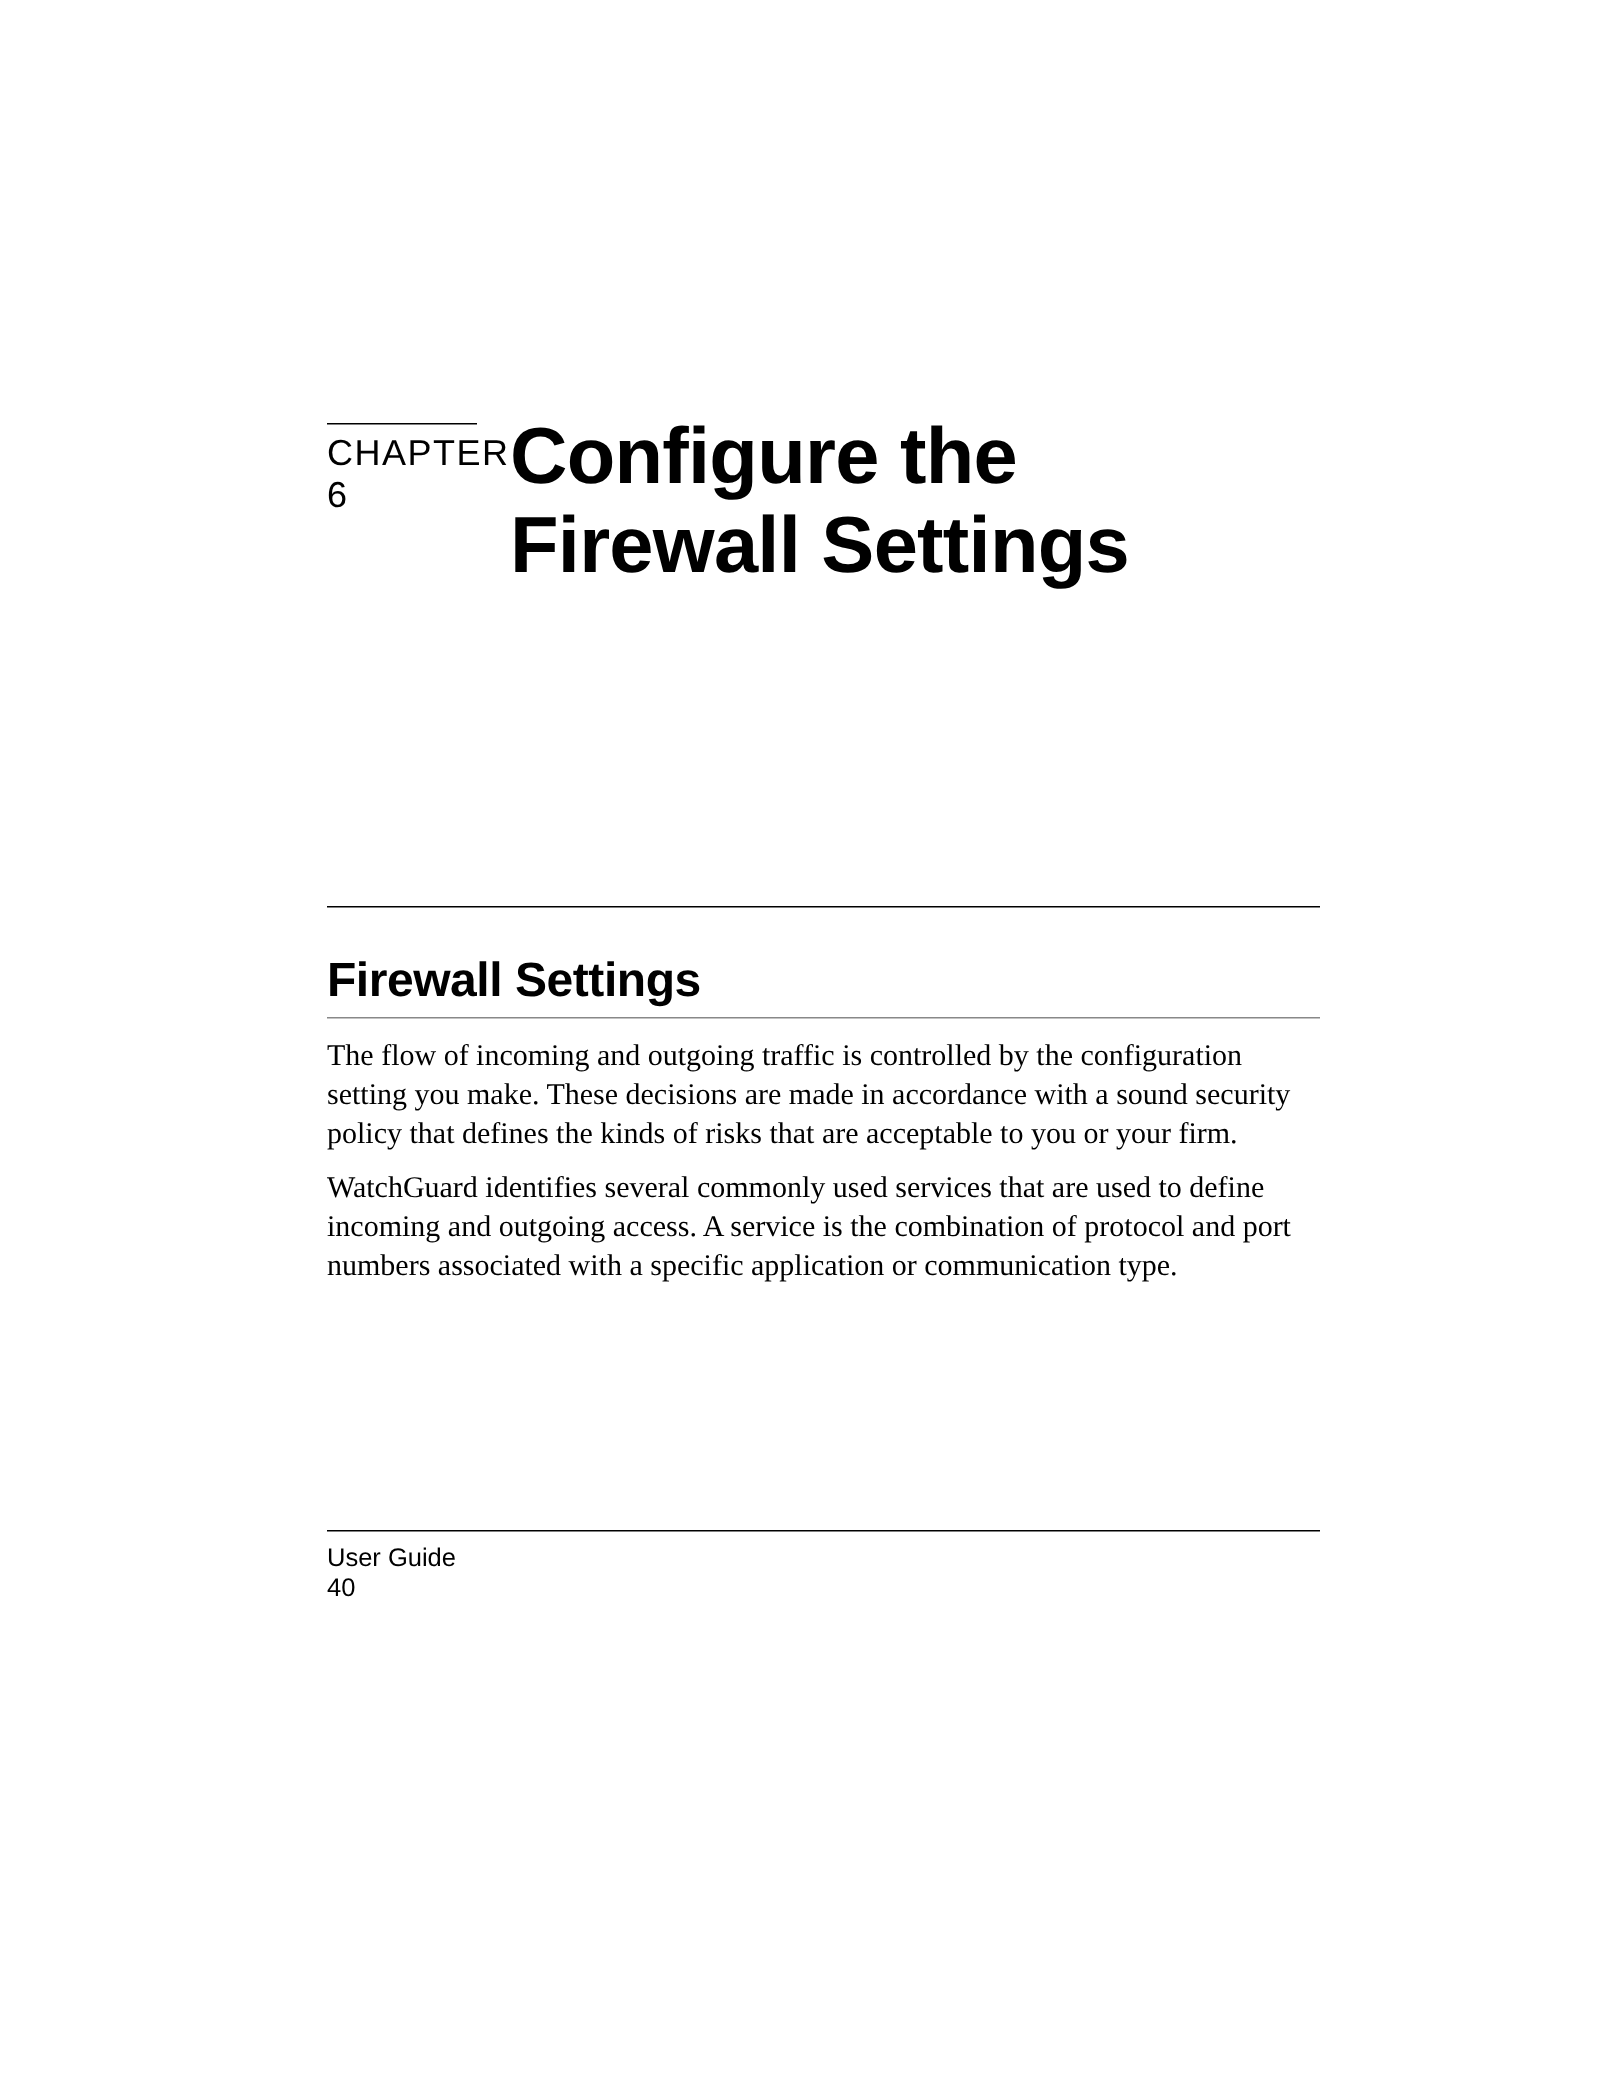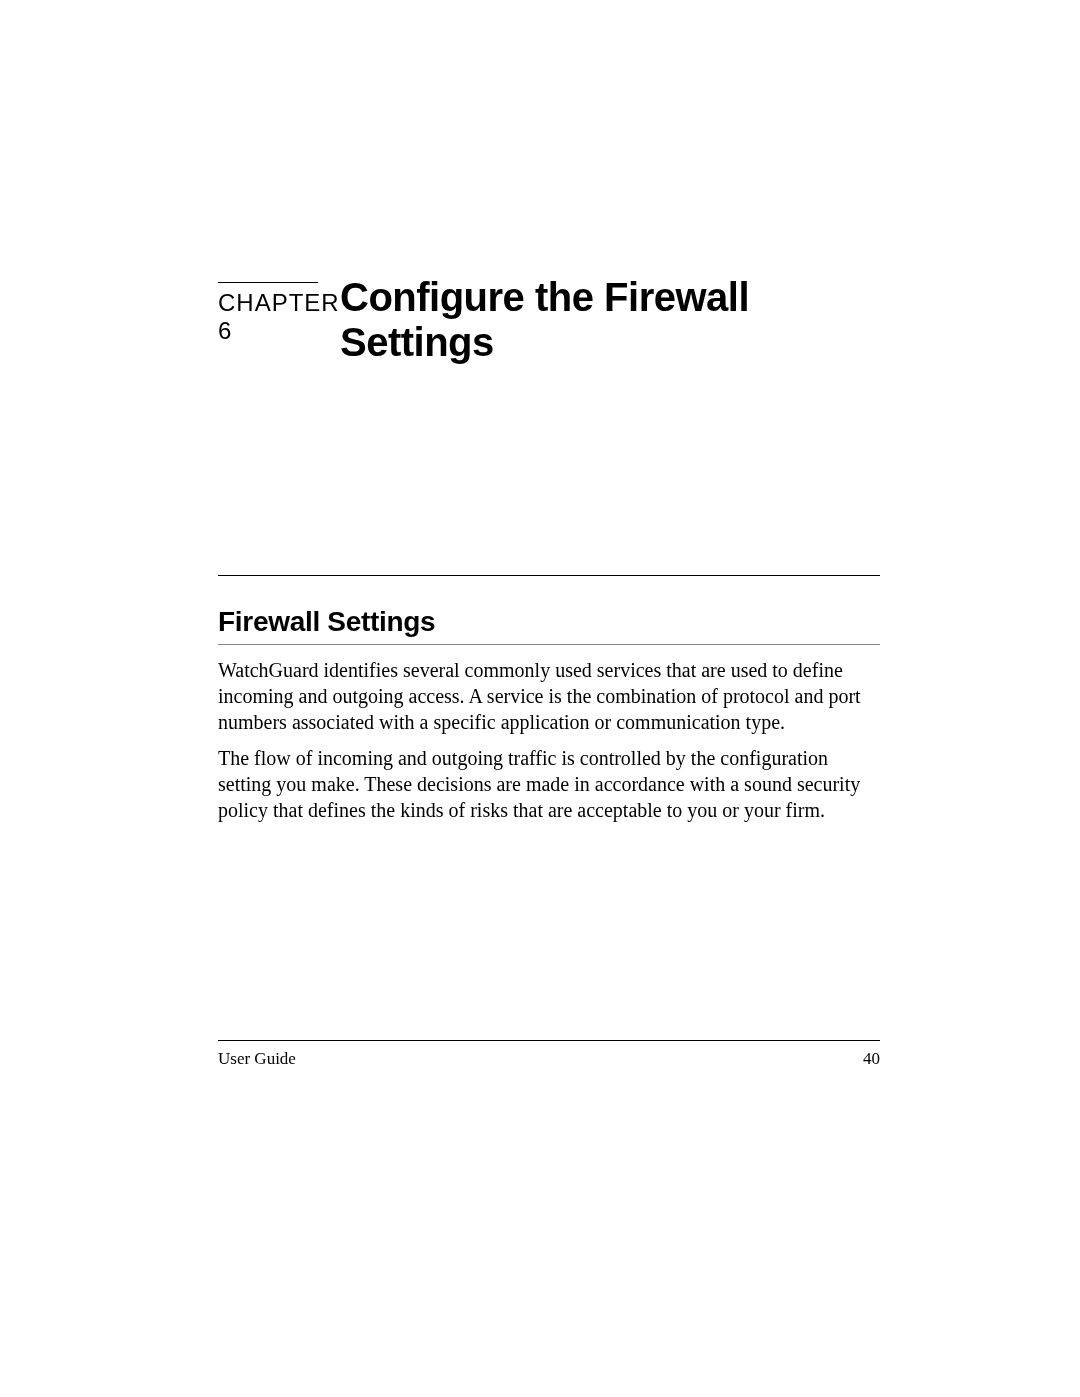--- a/index.html
+++ b/index.html
@@ -36,37 +36,37 @@
       font-weight: 400;
       letter-spacing: 1px;
       text-align: left;
       border-top: 1.5px solid #000;
       padding-top: 6px;
       display: inline-block;
       width: 100px;
     }
     .chapter-title {
       font-family: Arial, Helvetica, sans-serif;
-      font-size: 40px;
+      font-size: 53px;
       font-weight: 900;
       line-height: 1.12;
       letter-spacing: -0.5px;
       font-stretch: condensed;
     }
     .section-block {
       margin-top: 45px;
     }
     .section-rule-top {
       border-top: 1px solid #000;
       height: 0;
       margin-bottom: 30px;
     }
     .section-heading {
       font-family: Arial, Helvetica, sans-serif;
-      font-size: 28px;
+      font-size: 32px;
       font-weight: 900;
       letter-spacing: -0.3px;
       border-bottom: 1px solid #888;
       padding-bottom: 6px;
       margin-bottom: 12px;
     }
     .body-text {
       font-family: 'Palatino Linotype', Palatino, Georgia, serif;
       font-size: 20px;
       line-height: 1.3;
@@ -74,42 +74,43 @@
     }
     .footer {
       position: absolute;
       bottom: 328px;
       left: 218px;
       right: 200px;
       border-top: 1px solid #000;
       padding-top: 8px;
       display: flex;
       justify-content: space-between;
-      font-family: Liberation Serif, serif;
+      font-family: Liberation Sans, sans-serif;
       font-size: 17px;
       font-weight: 400;
+      flex-direction: column;
     }
   </style>
 </head>
 <body>
 
 <div class="page">
 
   <div class="chapter-header">
     <div class="chapter-label-wrap">
       <div class="chapter-label">CHAPTER 6</div>
     </div>
     <div class="chapter-title">Configure the Firewall Settings</div>
   </div>
 
   <div class="section-block">
     <div class="section-rule-top"></div>
     <div class="section-heading">Firewall Settings</div>
+    <p class="body-text">The flow of incoming and outgoing traffic is controlled by the configuration setting you make. These decisions are made in accordance with a sound security policy that defines the kinds of risks that are acceptable to you or your firm.</p>
     <p class="body-text">WatchGuard identifies several commonly used services that are used to define incoming and outgoing access. A service is the combination of protocol and port numbers associated with a specific application or communication type.</p>
-    <p class="body-text">The flow of incoming and outgoing traffic is controlled by the configuration setting you make. These decisions are made in accordance with a sound security policy that defines the kinds of risks that are acceptable to you or your firm.</p>
   </div>
 
   <div class="footer">
     <span>User Guide</span>
     <span>40</span>
   </div>
 
 </div>
 
 </body></html>

